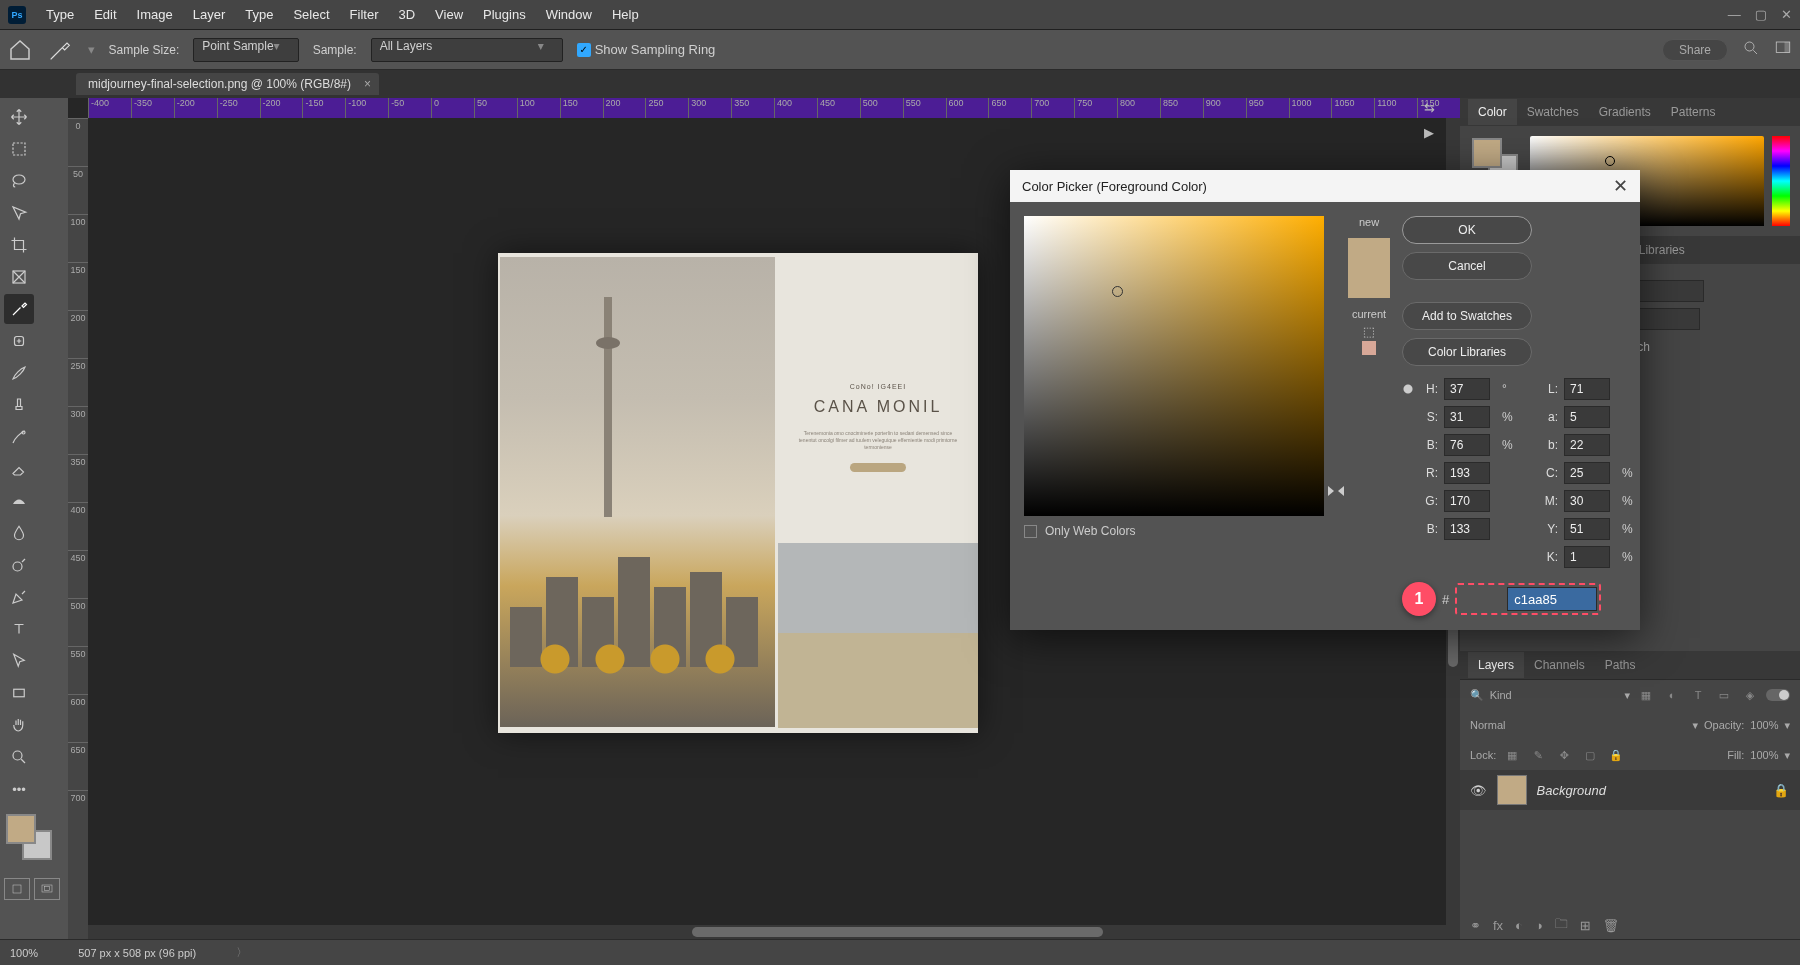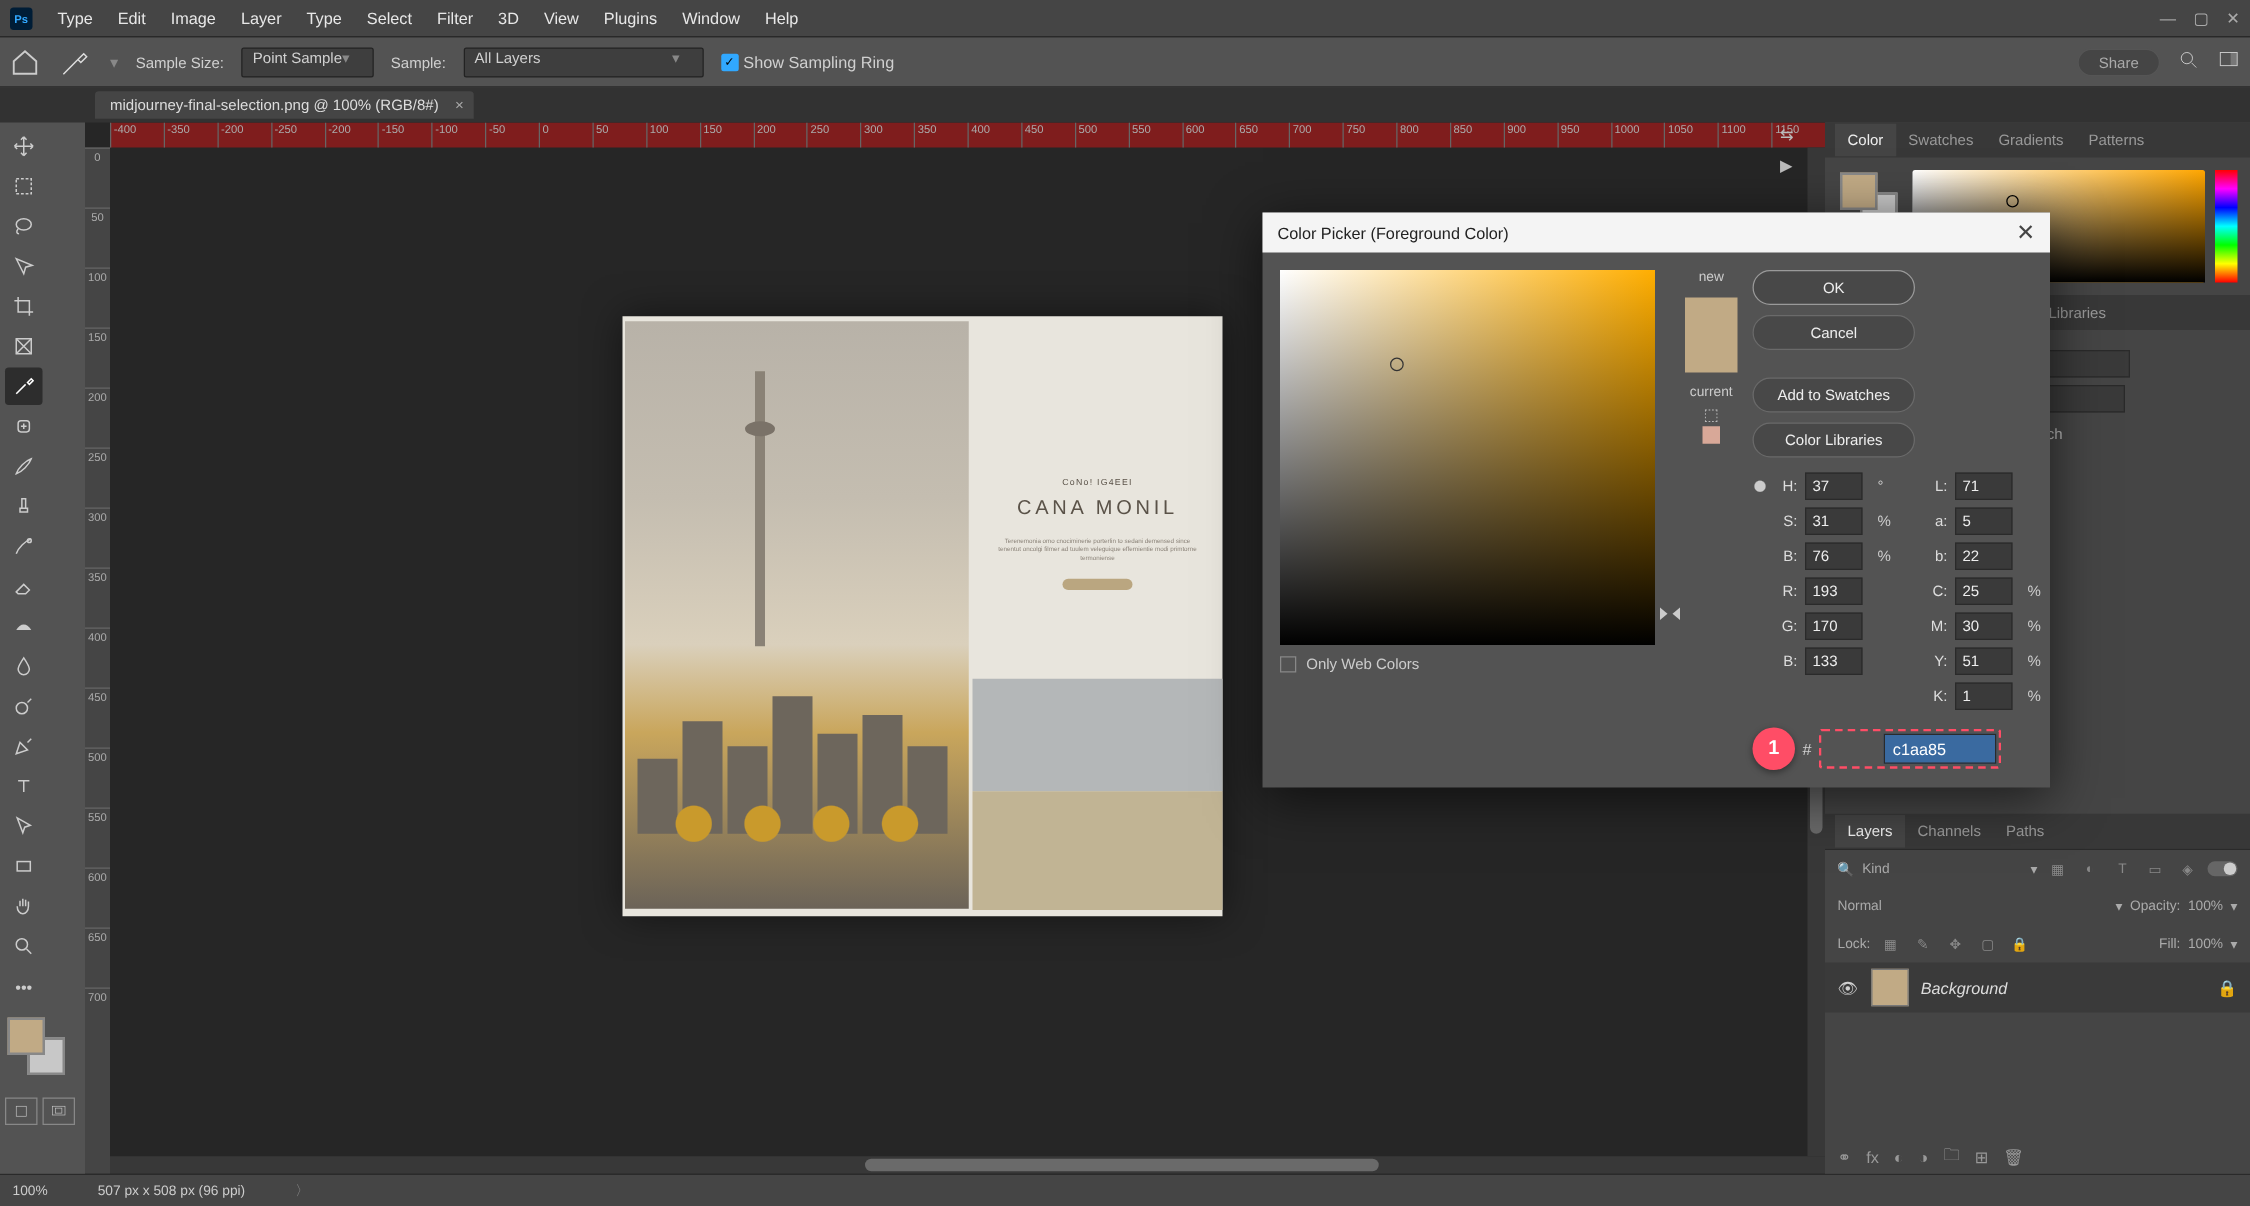--- a/index.html
+++ b/index.html
@@ -23,21 +23,21 @@
 .toolbar{width:68px;background:#535353;display:flex;flex-wrap:wrap;padding:4px;gap:2px;align-content:flex-start}
 .tool{width:30px;height:30px;display:flex;align-items:center;justify-content:center;color:#ccc;border-radius:3px;position:relative}
 .tool.sel{background:#2d2d2d;color:#fff}
 .tool svg{width:18px;height:18px;stroke:currentColor;fill:none;stroke-width:1.6}
 .fg-bg{width:60px;height:56px;position:relative;margin-top:6px}
 .fg-sw{width:30px;height:30px;background:#c1aa85;border:2px solid #888;position:absolute;top:2px;left:2px}
 .bg-sw{width:30px;height:30px;background:#c8c8c8;border:2px solid #888;position:absolute;top:18px;left:18px}
 .mask-btns{width:60px;display:flex;gap:4px;margin-top:8px}
 .mask-btns div{width:26px;height:22px;border:1px solid #888;display:flex;align-items:center;justify-content:center}
 .canvas-area{flex:1;background:#262626;position:relative;overflow:hidden}
-.ruler-h{height:20px;background:#7f1d1d;position:absolute;top:0;left:20px;right:0;display:flex;color:#aaa;font-size:9px}
+.ruler-h{height:20px;background:#4c1d95;position:absolute;top:0;left:20px;right:0;display:flex;color:#aaa;font-size:9px}
 .ruler-h span{width:48px;text-align:left;border-left:1px solid #666;padding-left:2px}
 .ruler-v{width:20px;background:#454545;position:absolute;top:20px;left:0;bottom:0;color:#aaa;font-size:9px}
 .ruler-v span{display:block;height:48px;border-top:1px solid #666;padding-top:2px;writing-mode:horizontal-tb;text-align:center}
 .doc{position:absolute;left:430px;top:155px;width:480px;height:480px;background:#e8e5dd;box-shadow:0 0 30px rgba(0,0,0,.5)}
 .doc-photo{position:absolute;left:2px;top:4px;width:275px;height:470px;background:linear-gradient(to bottom,#b8b2a8 0%,#c4bdb0 30%,#dad0bc 55%,#c9a65c 70%,#6b6358 100%)}
 .cn-tower{position:absolute;left:104px;top:40px;width:8px;height:220px;background:#8a8276}
 .cn-tower::before{content:"";position:absolute;top:40px;left:-8px;width:24px;height:12px;background:#7a7268;border-radius:50%}
 .buildings{position:absolute;bottom:60px;left:0;right:0;height:120px;display:flex;align-items:flex-end;gap:4px;padding:0 10px}
 .bld{background:#6d665c;width:32px}
 .trees{position:absolute;bottom:50px;left:0;right:0;height:36px;background:radial-gradient(circle at 20% 50%,#c99a2c 14px,transparent 15px),radial-gradient(circle at 40% 50%,#c99a2c 14px,transparent 15px),radial-gradient(circle at 60% 50%,#c99a2c 14px,transparent 15px),radial-gradient(circle at 80% 50%,#c99a2c 14px,transparent 15px)}

